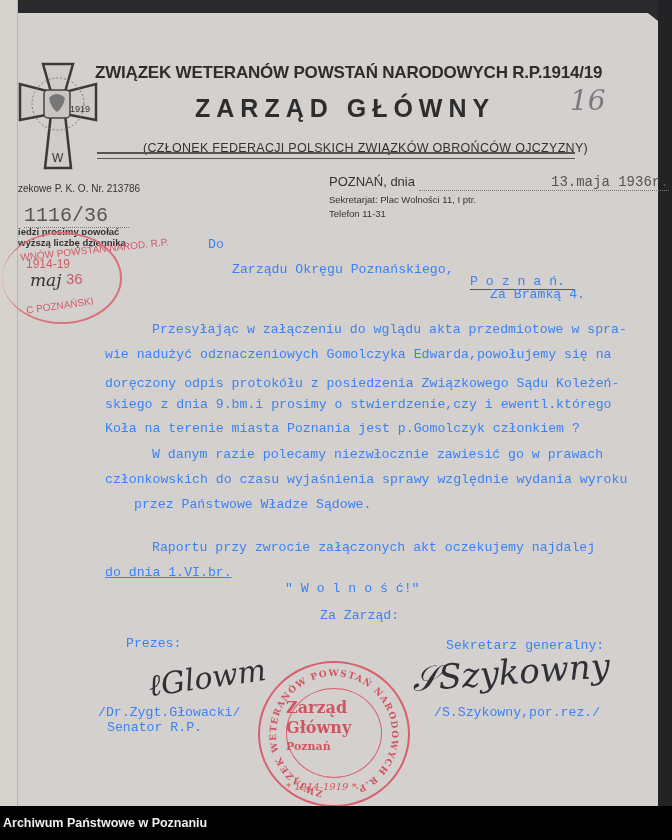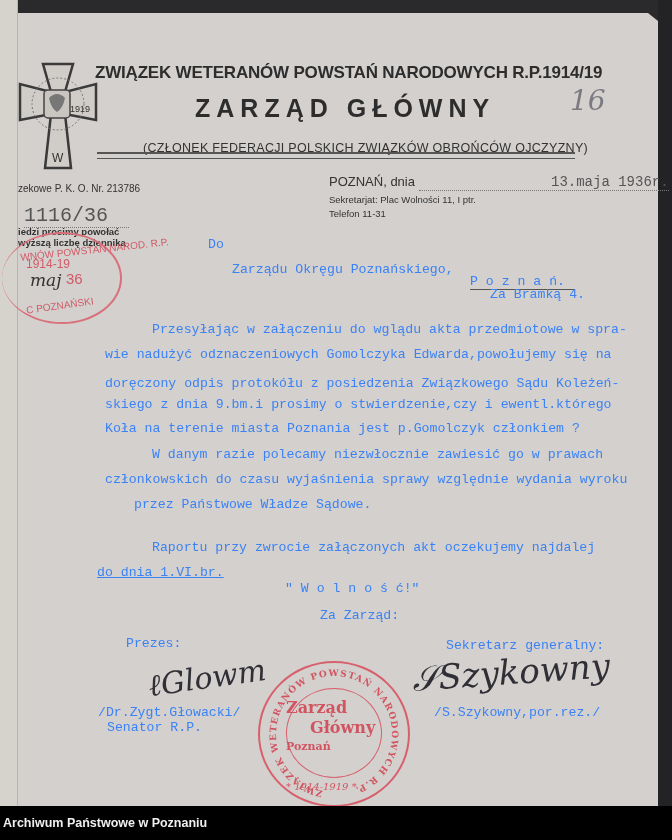--- a/index.html
+++ b/index.html
@@ -123,21 +123,21 @@
 
 <div class="abs typed" style="left:152px;top:322px;">Przesyłając w załączeniu do wglądu akta przedmiotowe w spra-</div>
 <div class="abs typed" style="left:105px;top:347px;">wie nadużyć odznaczeniowych Gomolczyka Edwarda,powołujemy się na</div>
 <div class="abs typed" style="left:105px;top:376px;">doręczony odpis protokółu z posiedzenia Związkowego Sądu Koleżeń-</div>
 <div class="abs typed" style="left:105px;top:397px;">skiego z dnia 9.bm.i prosimy o stwierdzenie,czy i ewentl.którego</div>
 <div class="abs typed" style="left:105px;top:421px;">Koła na terenie miasta Poznania jest p.Gomolczyk członkiem ?</div>
 <div class="abs typed" style="left:152px;top:447px;">W danym razie polecamy niezwłocznie zawiesić go w prawach</div>
 <div class="abs typed" style="left:105px;top:472px;">członkowskich do czasu wyjaśnienia sprawy względnie wydania wyroku</div>
 <div class="abs typed" style="left:105px;top:497px;margin-left:29px;">przez Państwowe Władze Sądowe.</div>
 <div class="abs typed" style="left:152px;top:540px;">Raportu przy zwrocie załączonych akt oczekujemy najdalej</div>
-<div class="abs typed u" style="left:97px;top:565px;">do dnia 1.VI.br.</div>
+<div class="abs typed u" style="left:105px;top:565px;">do dnia 1.VI.br.</div>
 
 <div class="abs typed" style="left:285px;top:581px;">" W o l n o ś ć!"</div>
 <div class="abs typed" style="left:320px;top:608px;">Za Zarząd:</div>
 
 <div class="abs typed" style="left:126px;top:636px;">Prezes:</div>
 <div class="abs sig" style="left:148px;top:660px;transform:rotate(-8deg);">ℓGlowm</div>
 <div class="abs typed" style="left:98px;top:705px;">/Dr.Zygt.Głowacki/</div>
 <div class="abs typed" style="left:107px;top:720px;">Senator R.P.</div>
 
 <div class="abs typed" style="left:446px;top:638px;">Sekretarz generalny:</div>
@@ -148,17 +148,17 @@
 <div class="abs round-inner"></div>
 <svg class="abs" style="left:258px;top:661px" width="152" height="146" viewBox="0 0 152 146">
   <defs>
       <path id="ring" d="M76 131 A58 58 0 1 1 76.1 131"></path>
     </defs>
   <text font-size="9" fill="#d15560" font-family="DejaVu Serif, serif" font-weight="bold" letter-spacing="1.2">
     <textPath href="#ring" startOffset="3%">ZWIĄZEK WETERANÓW POWSTAŃ NARODOWYCH R.P.</textPath>
   </text>
 </svg>
 <div class="abs stamp-center" style="left:286px;top:698px;width:94px;font-size:16px;">Zarząd</div>
-<div class="abs stamp-center" style="left:286px;top:718px;width:94px;font-size:16px;margin-left:24px;">Główny</div>
+<div class="abs stamp-center" style="left:286px;top:718px;width:94px;font-size:16px;">Główny</div>
 <div class="abs stamp-center" style="left:286px;top:740px;width:94px;font-size:11px;">Poznań</div>
 <div class="abs stamp-center" style="left:286px;top:781px;width:94px;font-size:10px;font-weight:normal;font-style:italic;">* 1914-1919 *</div>
 
 <div class="footer">Archiwum Państwowe w Poznaniu</div>
 
 </body></html>

